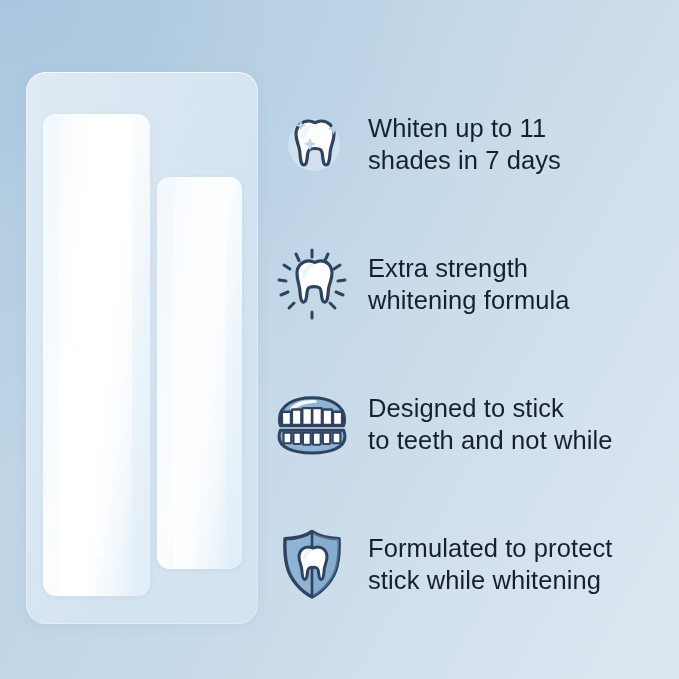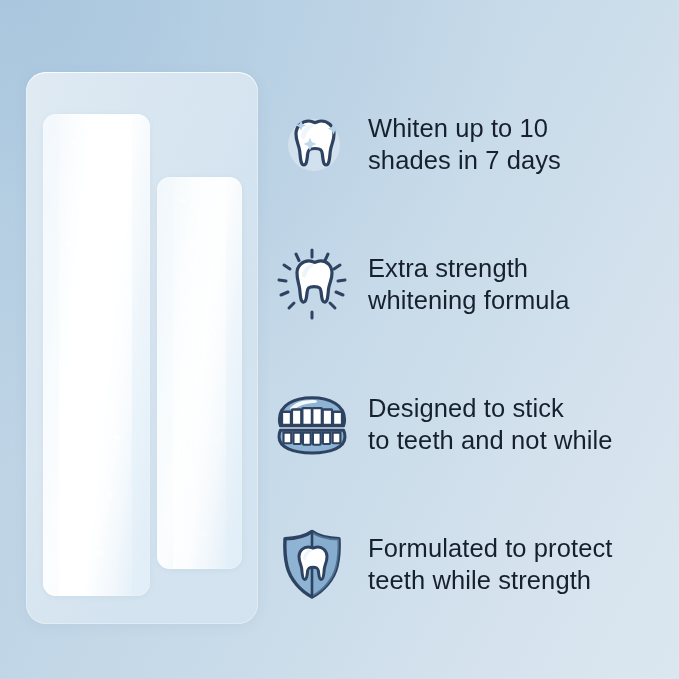--- a/index.html
+++ b/index.html
@@ -151,21 +151,21 @@
       <div class="feature-icon">
         <svg viewBox="0 0 76 76" width="76" height="76" aria-hidden="true">
           <circle cx="40" cy="39" r="26" fill="#ffffff" opacity="0.30"></circle>
           <path d="M22 28c0-8 6.5-13 12.5-13 3.4 0 5 1.6 6.5 1.6S44 15 47.5 15C53.5 15 60 20 60 28c0 7-2.6 10-3.6 16.5-.8 5.2-.6 14.5-4.3 14.5-3 0-3.1-6.4-3.8-11.2-.5-3.3-1.2-5.3-7.3-5.3s-6.8 2-7.3 5.3C33 52.6 32.9 59 29.9 59c-3.7 0-3.5-9.3-4.3-14.5C24.6 38 22 35 22 28z" fill="#ffffff" stroke="#2d4361" stroke-width="3.2" stroke-linejoin="round"></path>
           <path d="M27 30c1-7 5.5-11 10-11.5 2.5-.3 3 1.5 1.5 2.6-4 2.8-6.4 6.3-7.2 10.4-.5 2.4-4.7 1.6-4.3-1.5z" fill="#eef6fb" opacity="0.95"></path>
           <path d="M36 31.5l1.9 4.6 4.6 1.9-4.6 1.9-1.9 4.6-1.9-4.6-4.6-1.9 4.6-1.9z" fill="#bed8ec"></path>
           <path d="M27 14.5l1.5 3.6 3.6 1.5-3.6 1.5-1.5 3.6-1.5-3.6-3.6-1.5 3.6-1.5z" fill="#b5d2e8"></path>
           <path d="M59.5 17l1.7 4 4 1.7-4 1.7-1.7 4-1.7-4-4-1.7 4-1.7z" fill="#b5d2e8"></path>
         </svg>
       </div>
-      <div class="feature-text">Whiten up to 10
+      <div class="feature-text">Whiten up to 11
 shades in 7 days</div>
     </div>
 
     <div class="feature-row">
       <div class="feature-icon">
         <svg viewBox="0 0 76 76" width="76" height="76" aria-hidden="true">
           <g stroke="#2d4361" stroke-width="3" stroke-linecap="round">
             <line x1="38" y1="4" x2="38" y2="11"></line>
             <line x1="22" y1="8" x2="25" y2="14.5"></line>
             <line x1="54" y1="8" x2="51" y2="14.5"></line>
@@ -221,17 +221,17 @@
       <div class="feature-icon">
         <svg viewBox="0 0 76 76" width="76" height="76" aria-hidden="true">
           <path d="M38 5.5c6.5 4.6 16.5 7 27 7.2 0 0 .8 16-2 27.5C60 53.5 49 65.5 38 71 27 65.5 16 53.5 13 40.2 10.2 28.7 11 12.7 11 12.7c10.5-.2 20.5-2.6 27-7.2z" fill="#8fb3d2" stroke="#2d4361" stroke-width="3.4" stroke-linejoin="round"></path>
           <path d="M38 5.5c6.5 4.6 16.5 7 27 7.2 0 0 .8 16-2 27.5C60 53.5 49 65.5 38 71" fill="#7da6c9" opacity="0.45"></path>
           <line x1="38" y1="6" x2="38" y2="70.5" stroke="#2d4361" stroke-width="2.6" stroke-linecap="round"></line>
           <path d="M25 30.5c0-5.9 4.7-9.6 9.2-9.6 2.5 0 3.7 1.2 4.8 1.2s2.3-1.2 4.8-1.2c4.5 0 9.2 3.7 9.2 9.6 0 5.2-1.9 7.4-2.7 12.2-.5 3.9-.4 10.7-3.1 10.7-2.2 0-2.3-4.7-2.8-8.3-.4-2.4-.9-3.9-5.4-3.9s-5 1.5-5.4 3.9c-.5 3.6-.6 8.3-2.8 8.3-2.7 0-2.6-6.8-3.1-10.7-.8-4.8-2.7-7-2.7-12.2z" fill="#ffffff" stroke="#2d4361" stroke-width="3" stroke-linejoin="round"></path>
           <path d="M29 32c.7-5.2 4-8.2 7.3-8.6 1.8-.2 2.2 1.1 1.1 1.9-2.9 2-4.7 4.6-5.3 7.7-.4 1.8-3.5 1.2-3.1-1z" fill="#edf5fb"></path>
         </svg>
       </div>
       <div class="feature-text">Formulated to protect
-teeth while strength</div>
+stick while whitening</div>
     </div>
 
   </div>
 </div>
 
 </body></html>

